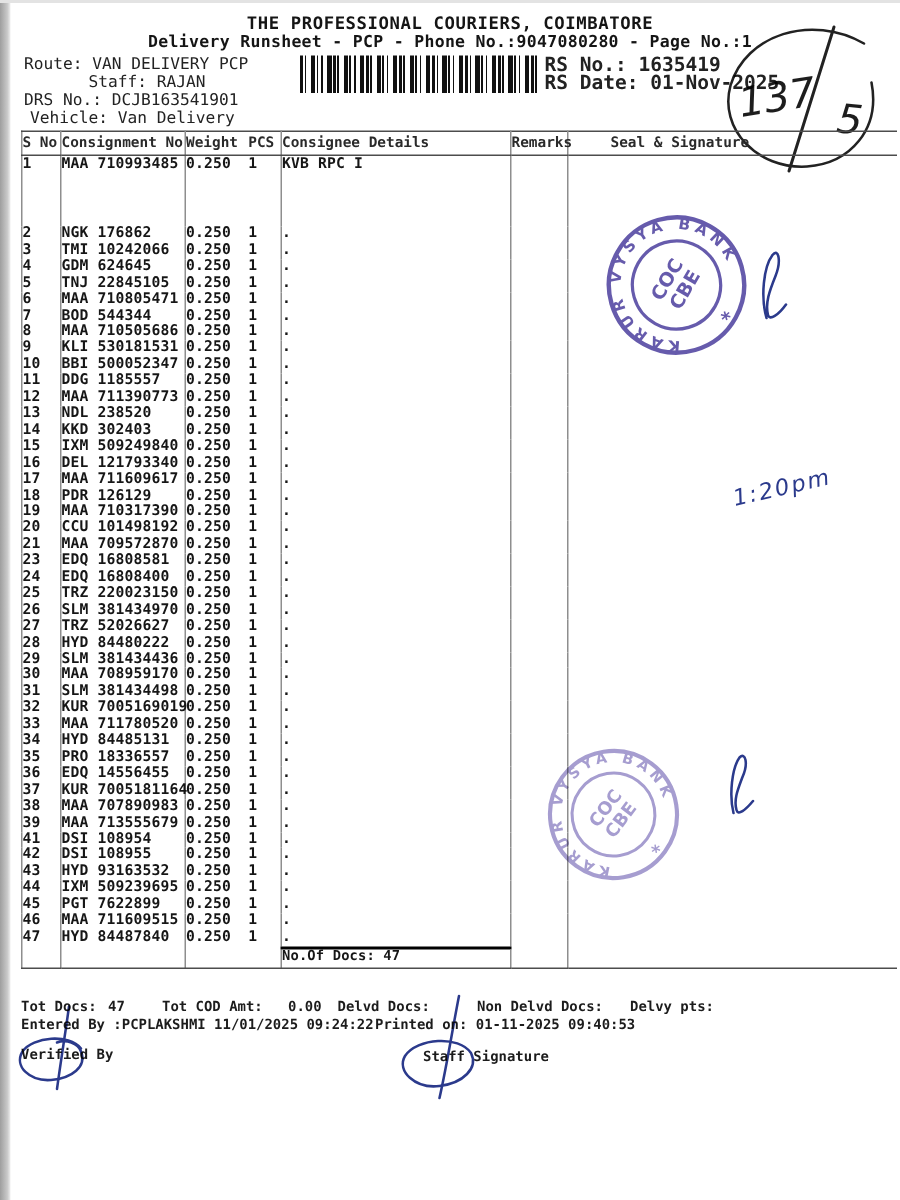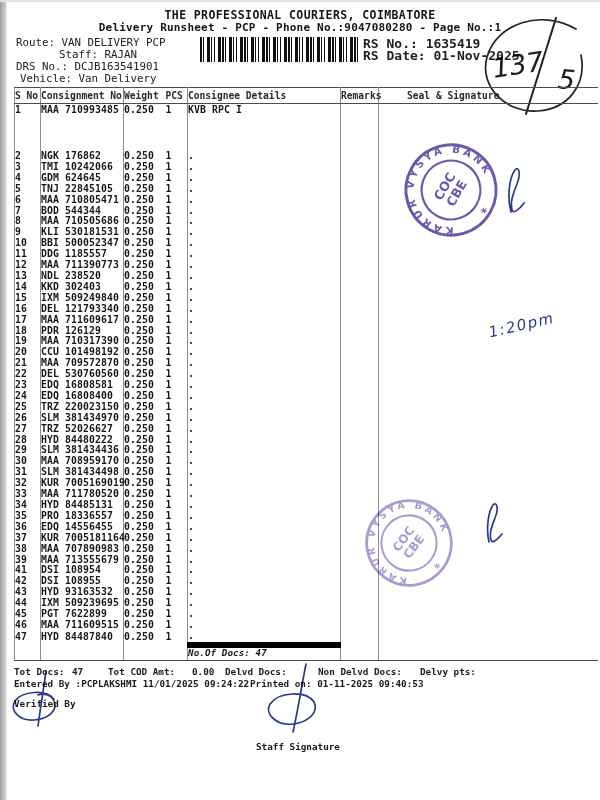--- a/index.html
+++ b/index.html
@@ -16,21 +16,21 @@
     background:repeating-linear-gradient(90deg,
       #111 0 2px,#fff 2px 3px,#111 3px 4px,#fff 4px 7px,#111 7px 10px,#fff 10px 11px,
       #111 11px 12px,#fff 12px 14px,#111 14px 15px,#fff 15px 18px,#111 18px 21px,#fff 21px 22px);}
   table.sheet{position:absolute;left:14px;top:87px;width:583px;border-collapse:collapse;table-layout:fixed;padding-left:23px;}
   table.sheet td{padding:0;font-weight:700;white-space:nowrap;overflow:visible;vertical-align:middle;}
   thead td{border-top:1.5px solid #4c4c4c;border-bottom:1px solid #4c4c4c;font-size:9.6px;height:15px;color:#2a2a2a;}
   tbody td{font-size:9.8px;height:10.9px;line-height:10.9px;color:#161616;letter-spacing:.1px;}
   tr.first-row td{height:12px;}
   tr.spacer-row td{height:35px;}
   tr.nodocs td{height:12px;font-size:9.2px;border-bottom:1.5px solid #4c4c4c;}
-  tr.nodocs td.c-det{border-top:6px solid #000000;font-style:italic;}
+  tr.nodocs td.c-det{border-top:2px solid #000000;}
   .c-sno{border-left:1px solid #8e8e8e;border-right:1px solid #8e8e8e;padding-left:5px;}
   .c-con{border-right:1px solid #8e8e8e;padding-left:5px;}
   .c-wt{padding-left:7px;}
   .c-pcs{border-right:1px solid #8e8e8e;padding-left:5px;}
   .c-det{border-right:1px solid #8e8e8e;padding-left:4px;margin-left:24px;}
   .c-rem{border-right:1px solid #8e8e8e;padding-left:3px;}
   .footer-item{position:absolute;font-size:9.3px;font-weight:700;color:#1c1c1c;white-space:nowrap;}
   .hand{font-family:"DejaVu Sans",sans-serif;font-style:italic;color:var(--ink-color,#2b3a8c);}
   .hand-time{left:488px;top:316px;font-size:15px;letter-spacing:1.5px;transform:rotate(-13deg);font-weight:400;}
   .stamp{position:absolute;mix-blend-mode:multiply;}
@@ -294,29 +294,20 @@
       <tr>
         <td class="c-sno">21</td>
         <td class="c-con">MAA 709572870</td>
         <td class="c-wt">0.250</td>
         <td class="c-pcs">1</td>
         <td class="c-det">.</td>
         <td class="c-rem"></td>
         <td class="c-seal"></td>
       </tr>
       <tr>
-        <td class="c-sno">22</td>
-        <td class="c-con">DEL 530760560</td>
-        <td class="c-wt">0.250</td>
-        <td class="c-pcs">1</td>
-        <td class="c-det">.</td>
-        <td class="c-rem"></td>
-        <td class="c-seal"></td>
-      </tr>
-      <tr>
         <td class="c-sno">23</td>
         <td class="c-con">EDQ 16808581</td>
         <td class="c-wt">0.250</td>
         <td class="c-pcs">1</td>
         <td class="c-det">.</td>
         <td class="c-rem"></td>
         <td class="c-seal"></td>
       </tr>
       <tr>
         <td class="c-sno">24</td>
@@ -588,21 +579,21 @@
 <div class="footer-item" style="left:108px;top:666px;">Tot COD Amt:</div>
 <div class="footer-item" style="left:192px;top:666px;">0.00</div>
 <div class="footer-item" style="left:225px;top:666px;">Delvd Docs:</div>
 <div class="footer-item" style="left:318px;top:666px;">Non Delvd Docs:</div>
 <div class="footer-item" style="left:420px;top:666px;">Delvy pts:</div>
 
 <div class="footer-item" style="left:14px;top:678px;">Entered By :PCPLAKSHMI 11/01/2025 09:24:22</div>
 <div class="footer-item" style="left:250px;top:678px;">Printed on: 01-11-2025 09:40:53</div>
 
 <div class="footer-item" style="left:14px;top:698px;">Verified By</div>
-<div class="footer-item" style="left:256px;top:699px;margin-top:42px;">Staff Signature</div>
+<div class="footer-item" style="left:282px;top:699px;">Staff Signature</div>
 
 <svg class="abs" style="left:8px;top:668px;mix-blend-mode:multiply;" width="58" height="62" viewBox="0 0 58 62">
   <g fill="none" stroke="var(--ink-color,#2b3a8c)" stroke-width="1.7" stroke-linecap="round">
     <path d="M38,3 C36,18 33,36 30,58"></path>
     <path d="M46,31 C38,21 14,23 7,33 C1,43 12,53 26,52 C40,51 50,43 46,33 C44,27 36,25 30,27"></path>
   </g>
 </svg>
 
 <svg class="abs" style="left:260px;top:662px;mix-blend-mode:multiply;" width="70" height="76" viewBox="0 0 70 76">
   <g fill="none" stroke="var(--ink-color,#2b3a8c)" stroke-width="1.7" stroke-linecap="round">

